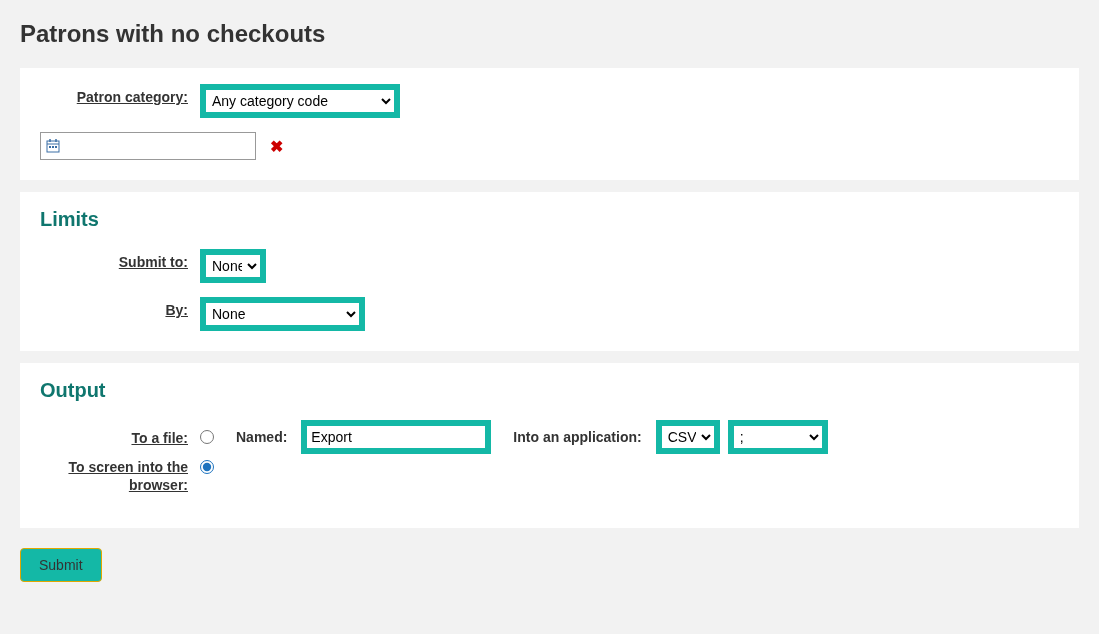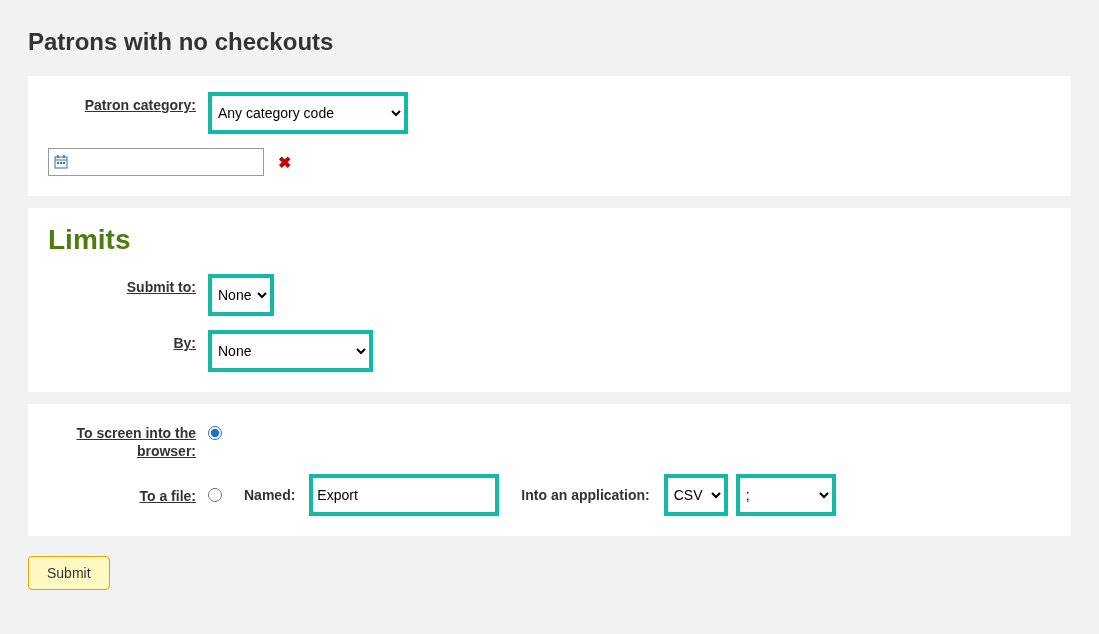--- a/index.html
+++ b/index.html
@@ -7,37 +7,37 @@
       margin: 0;
       padding: 0;
     }
     body {
       font-family: -apple-system, BlinkMacSystemFont, "Segoe UI", Arial, sans-serif;
       background: #f2f2f2;
       color: #333;
       font-size: 14px;
     }
     .container {
-      padding: 28px;
+      padding: 20px;
       max-width: 1099px;
     }
     h1.page-title {
       font-size: 24px;
       font-weight: bold;
       color: #333;
       margin-bottom: 20px;
     }
     .panel {
       background: #fff;
       padding: 16px 20px 20px 20px;
       margin-bottom: 12px;
     }
     .panel h3 {
-      font-size: 28px;
-      color: #4d7c0f;
+      font-size: 20px;
+      color: #0f766e;
       font-weight: 600;
       margin-bottom: 18px;
     }
     .form-row {
       display: flex;
       align-items: flex-start;
       margin-bottom: 14px;
     }
     .form-row label.left {
       width: 160px;
@@ -51,23 +51,23 @@
     .form-row .field {
       display: flex;
       align-items: center;
       gap: 8px;
       flex-wrap: wrap;
     }
     select, input[type="text"] {
       font-family: inherit;
       font-size: 14px;
       padding: 2px 4px;
-      border: 4px solid #14b8a6;
+      border: 6px solid #14b8a6;
       background: #fff;
-      height: 42px;
+      height: 34px;
     }
     select {
       padding: 2px 2px;
     }
     .select-wide { width: 200px; }
     .select-small { width: 64px; }
     .date-input-wrap {
       display: flex;
       align-items: center;
       border: 1px solid #999;
@@ -101,21 +101,21 @@
       margin-left: 14px;
       margin-right: 6px;
     }
     input[type="radio"] {
       margin-top: 6px;
       width: 14px;
       height: 14px;
       accent-color: #1e73be;
     }
     .submit-btn {
-      background: #fef9c3;
+      background: #14b8a6;
       border: 1px solid #e0a800;
       border-radius: 4px;
       padding: 8px 18px;
       font-size: 14px;
       color: #333;
       cursor: pointer;
       margin-top: 8px;
     }
     .named-input { width: 190px; }
     .sep-select { width: 100px; }
@@ -175,37 +175,38 @@
       <div class="field">
         <select class="by-select">
           <option>None</option>
         </select>
       </div>
     </div>
   </div>
 
   
   <div class="panel">
-    <div class="form-row">
-      <label class="left">To screen into the browser:</label>
-      <div class="field">
-        <input type="radio" name="output" checked="" style="">
-      </div>
-    </div>
+    <h3>Output</h3>
     <div class="form-row" style="margin-bottom:0; align-items:center;">
       <label class="left" style="padding-top:2px;">To a file:</label>
       <div class="field">
         <input type="radio" name="output" style="margin-top: 0px;">
         <span class="inline-label">Named:</span>
         <input type="text" class="named-input" value="Export" style="">
         <span class="inline-label">Into an application:</span>
         <select class="select-small">
           <option>CSV</option>
         </select>
         <select class="sep-select">
           <option>;</option>
         </select>
       </div>
     </div>
+    <div class="form-row">
+      <label class="left">To screen into the browser:</label>
+      <div class="field">
+        <input type="radio" name="output" checked="" style="">
+      </div>
+    </div>
   </div>
 
   <button class="submit-btn">Submit</button>
 </div>
 
 </body></html>

